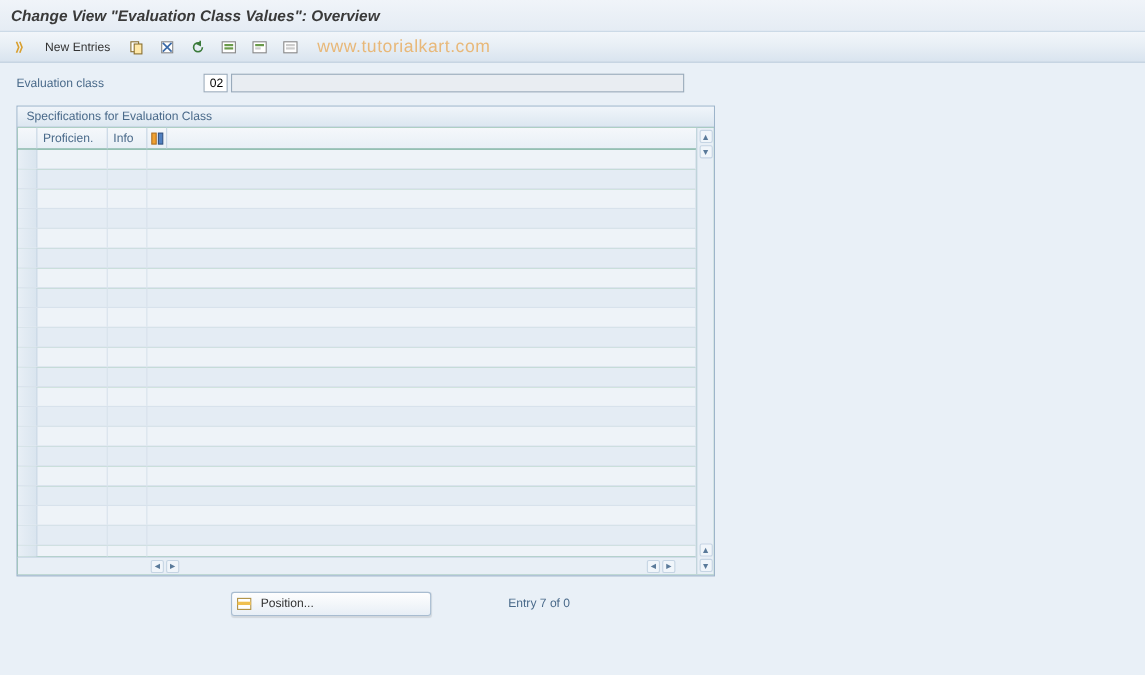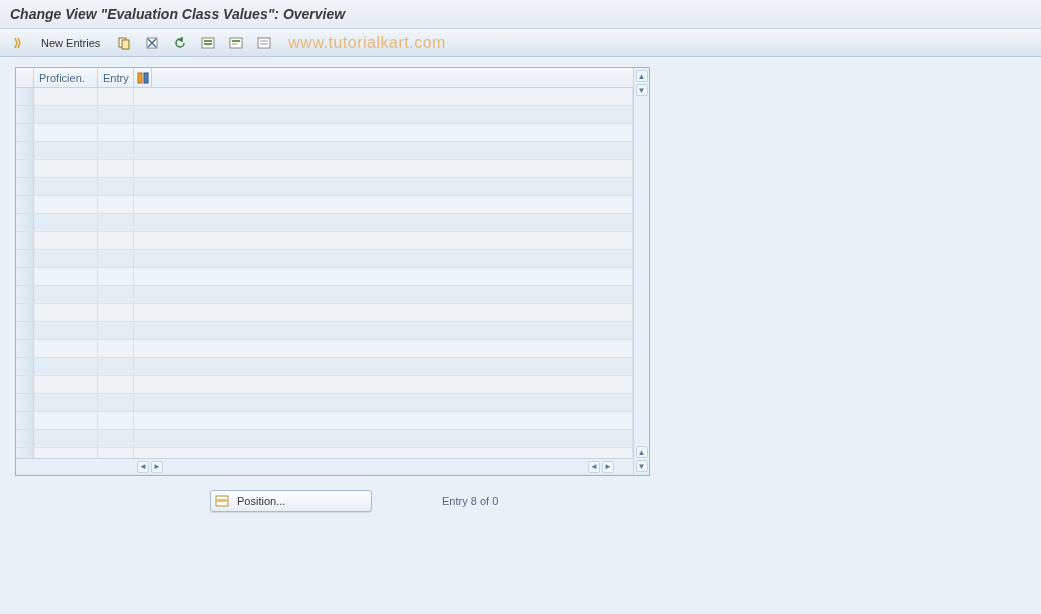--- a/index.html
+++ b/index.html
@@ -197,21 +197,21 @@
     }
     .position-btn {
       display: flex;
       align-items: center;
       height: 22px;
       background: linear-gradient(to bottom, #fefefe 0%, #e8eff6 100%);
       border: 1px solid #a8bcd0;
       border-radius: 3px;
       padding: 0 10px 0 4px;
       cursor: pointer;
-      width: 162px;
+      width: 182px;
       box-shadow: 0 1px 1px rgba(0,0,0,0.1);
     }
     .position-icon {
       width: 14px;
       height: 14px;
       margin-right: 8px;
     }
     .entry-text {
       margin-left: 70px;
       color: #4a6a8a;
@@ -270,28 +270,34 @@
         <rect x="2" y="3" width="12" height="10" fill="#fff" stroke="#888"></rect>
         <rect x="4" y="5" width="8" height="2" fill="#ccc"></rect>
         <rect x="4" y="8" width="8" height="2" fill="#ccc"></rect>
       </svg>
   </span>
   <span class="watermark">www.tutorialkart.com</span>
 </div>
 
 <div class="content-area">
 
+  <div class="field-row">
+    <span class="field-label">Evaluation class</span>
+    <input class="field-value-small" value="02" style="">
+    <input class="field-value-long" value="" style="">
+  </div>
 
   <div class="panel">
+    <div class="panel-title">Specifications for Evaluation Class</div>
     <div class="table-container">
       <div class="table-main">
         <div class="table-header">
           <div class="th th-select"></div>
           <div class="th th-proficien">Proficien.</div>
-          <div class="th th-info">Entry</div>
+          <div class="th th-info">Info</div>
           <div class="th th-config">
             <svg width="12" height="12" viewBox="0 0 12 12">
                 <rect x="1" y="1" width="4" height="10" fill="#f0a030" stroke="#b07020"></rect>
                 <rect x="7" y="1" width="4" height="10" fill="#5080c0" stroke="#305080"></rect>
               </svg>
           </div>
         </div>
         <div class="table-body" id="table-body">
             <div class="table-row">
               <div class="td td-select"></div>
@@ -446,16 +452,16 @@
   </div>
 
   <div class="footer-row">
     <div class="position-btn">
       <svg class="position-icon" viewBox="0 0 14 14">
           <rect x="1" y="2" width="12" height="10" fill="#fff" stroke="#b09040"></rect>
           <rect x="1" y="5" width="12" height="3" fill="#f0c050"></rect>
         </svg>
       <span>Position...</span>
     </div>
-    <span class="entry-text">Entry 8 of 0</span>
+    <span class="entry-text">Entry 7 of 0</span>
   </div>
 
 </div>
 
 </body></html>

